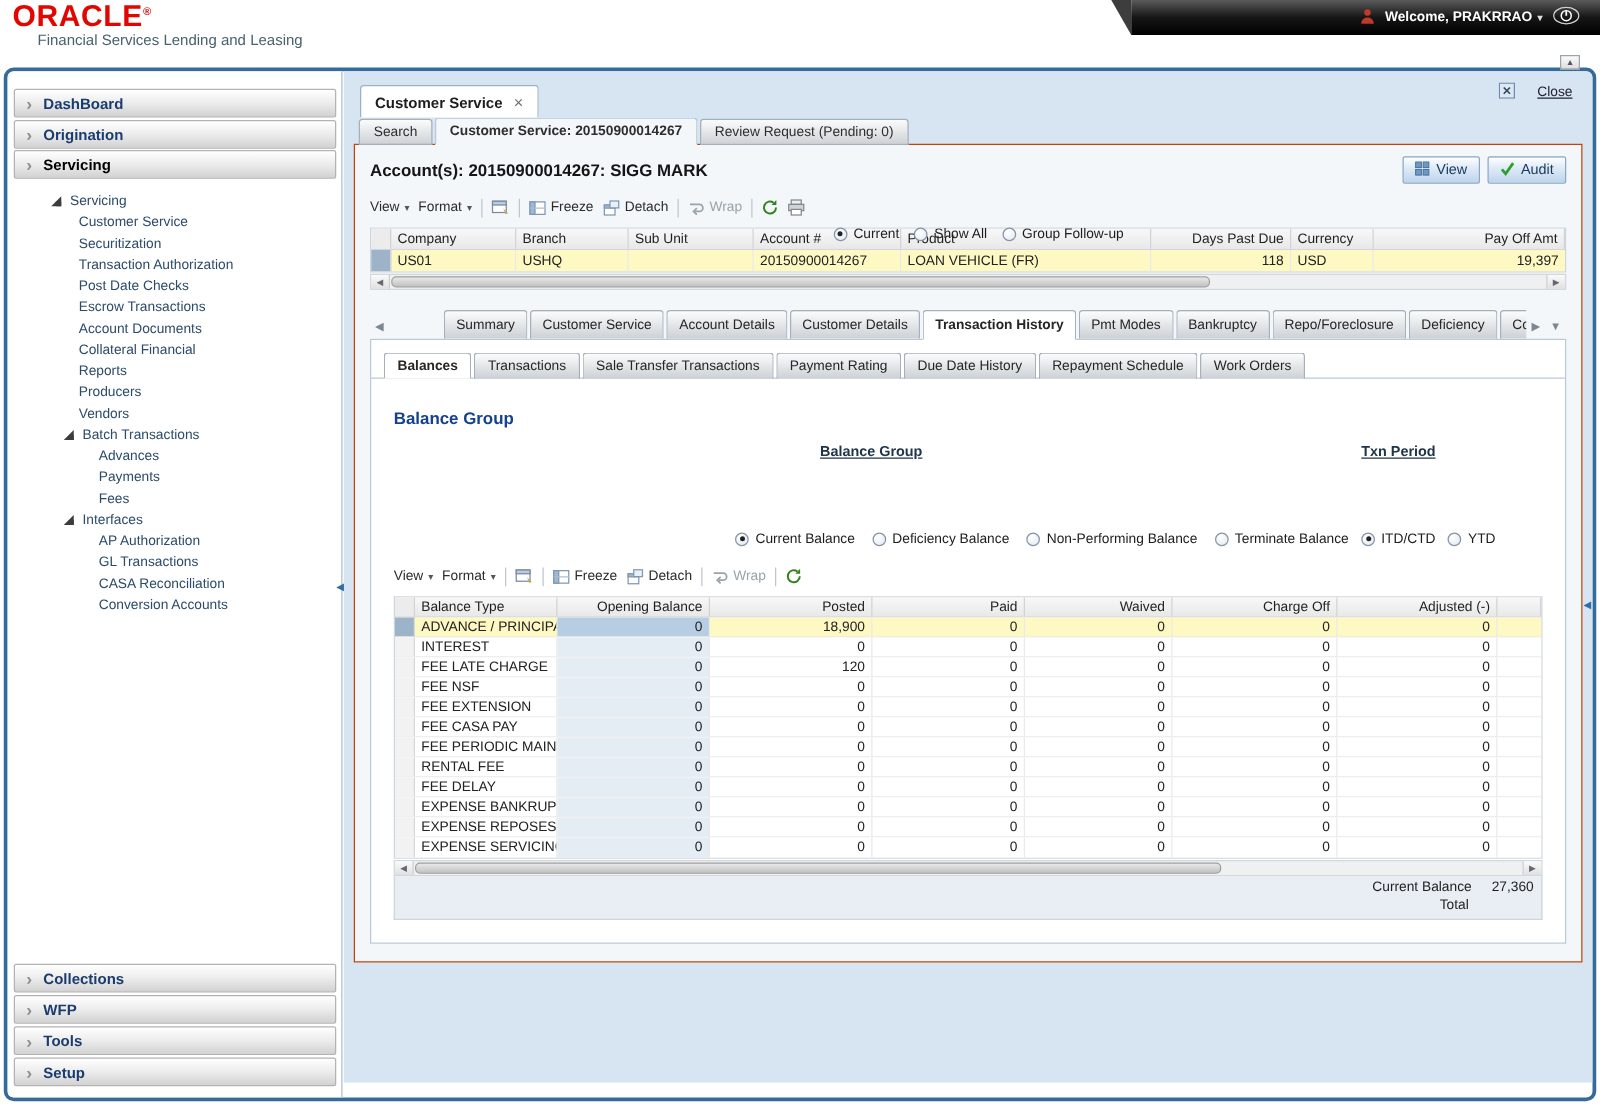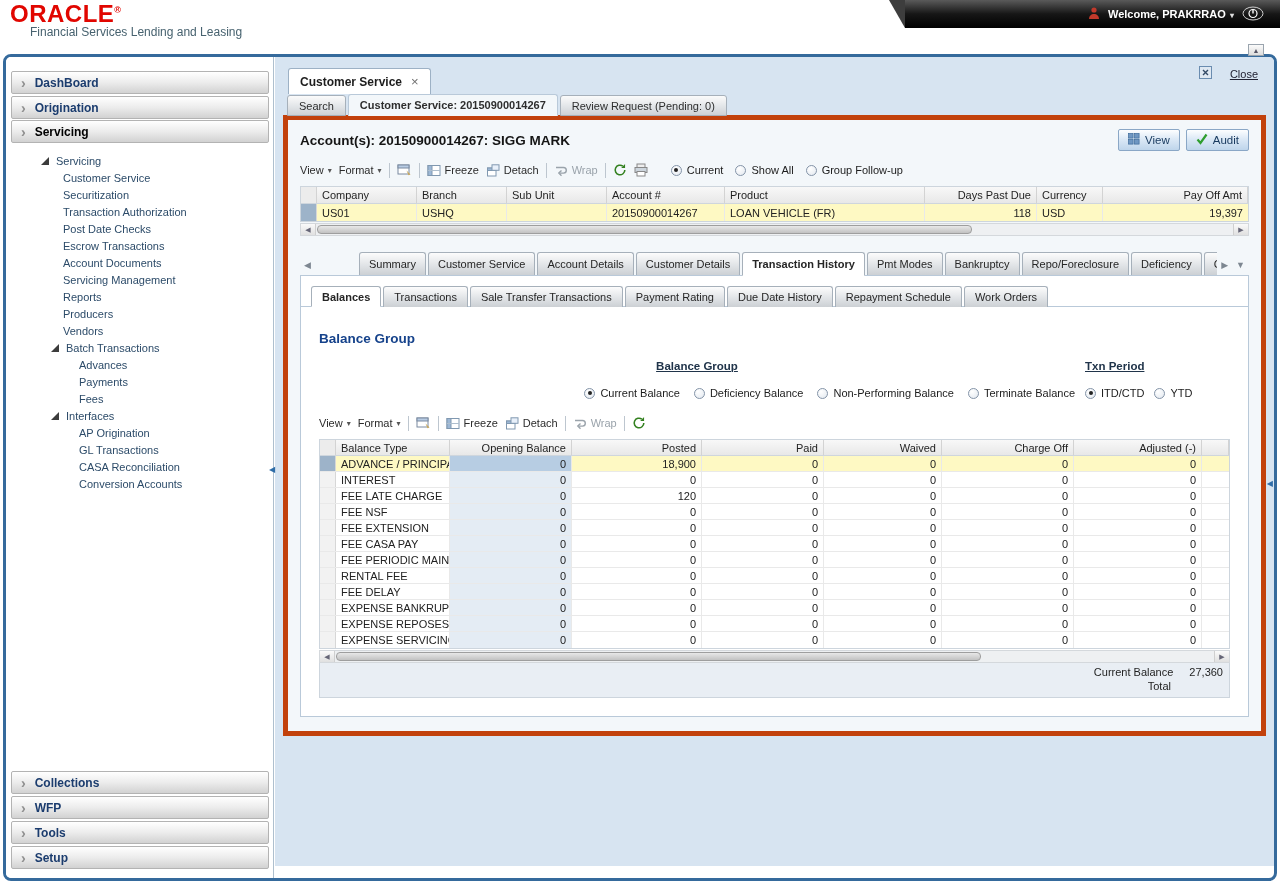--- a/index.html
+++ b/index.html
@@ -38,34 +38,34 @@
 .content{position:absolute;left:269px;top:0;right:0;bottom:12px;background:#d7e4f1;}
 .win-tab-row{position:relative;height:37px;padding:11px 12px 0 13px;}
 .win-tab{display:inline-flex;align-items:center;gap:9px;height:26px;background:#fff;border:1px solid #9db1c5;border-bottom:none;border-radius:3px 3px 0 0;padding:0 11px;font-size:12px;font-weight:bold;color:#1d1d1d;cursor:pointer;}
 .tab-x{color:#6f6f6f;font-weight:normal;font-size:13px;}
 .close-link{position:absolute;right:16px;top:9px;display:flex;align-items:center;gap:18px;cursor:pointer;}
 .close-link span{text-decoration:underline;color:#223;}
 .subtab-row{display:flex;gap:2px;height:22px;padding-left:12px;position:relative;z-index:2;margin-bottom:-1px;}
 .subtab{display:flex;align-items:center;height:21px;margin-top:1px;background:linear-gradient(180deg,#fbfbfb,#e2e5e8 55%,#ced2d6);border:1px solid #a6b0ba;border-radius:3px 3px 0 0;padding:0 11px;color:#2e2e2e;cursor:pointer;}
 .subtab.state-active{background:#f3f7fa;font-weight:bold;height:22px;margin-top:0;border-color:#b9c9d9;border-bottom:1px solid #f3f7fa;position:relative;z-index:3;}
 
-.account-panel{position:relative;margin:0 8px;background:#f3f7fa;border:5px solid #c2410c;padding:8px 12px 14px;z-index:1;}
+.account-panel{position:relative;margin:0 8px;background:#f3f7fa;border:1px solid #c2410c;padding:8px 12px 14px;z-index:1;}
 .acct-row{display:flex;align-items:center;justify-content:space-between;height:24px;}
 .acct-title{font-size:13.5px;font-weight:bold;color:#151515;}
 .acct-btns{display:flex;gap:6px;}
 .btn{display:inline-flex;align-items:center;gap:5px;height:22px;padding:0 9px;background:linear-gradient(180deg,#fdfeff,#dce9f6 45%,#bed5eb);border:1px solid #8aa7c6;border-radius:2px;font-size:11.5px;color:#17395e;cursor:pointer;font-family:inherit;}
 
 
 .toolbar{display:flex;align-items:center;gap:7px;height:24px;margin-top:6px;color:#2b2b2b;}
 .tb-item{display:inline-flex;align-items:center;gap:4px;cursor:pointer;}
 .dd{font-size:8px;color:#555;}
 .tb-sep{width:1px;height:15px;background:#bdc6cf;}
 .tb-dis{color:#9aa3ab;}
 .radio-group{display:inline-flex;align-items:center;gap:12px;margin-left:16px;}
-.radio-opt{display:inline-flex;align-items:center;gap:5px;cursor:pointer;color:#1c1c1c;}
+.radio-opt{display:inline-flex;align-items:center;gap:5px;cursor:pointer;color:#1c1c1c;margin-top:42px;}
 .radio{width:11px;height:11px;border-radius:50%;border:1px solid #8494a8;background:radial-gradient(circle at 35% 30%,#fff,#e2e8ef);position:relative;flex:0 0 auto;}
 .state-selected .radio::after{content:"";position:absolute;left:2.5px;top:2.5px;width:4px;height:4px;border-radius:50%;background:#222;}
 
 
 .grid{background:#fff;border:1px solid #cdd5dd;margin-top:4px;}
 .grid-head{display:flex;height:17px;background:linear-gradient(180deg,#f8f8f8,#e8e8e8);border-bottom:1px solid #cfd6dd;color:#1f1f1f;}
 .grid-head .cell{border-right:1px solid #d3d3d3;}
 .grid-row{display:flex;height:17px;border-bottom:1px solid #e9e9e9;background:#fff;cursor:pointer;}
 .grid-row:last-child{border-bottom:none;}
 .grid-row.state-selected{background:#fef9c3;}
@@ -196,21 +196,21 @@
           <span class="tree-label">Escrow Transactions</span>
         </div>
 
         <div class="tree-item lvl-1 kind-leaf">
 
           <span class="tree-label">Account Documents</span>
         </div>
 
         <div class="tree-item lvl-1 kind-leaf">
 
-          <span class="tree-label">Servicing Management</span>
+          <span class="tree-label">Collateral Financial</span>
         </div>
 
         <div class="tree-item lvl-1 kind-leaf">
 
           <span class="tree-label">Reports</span>
         </div>
 
         <div class="tree-item lvl-1 kind-leaf">
 
           <span class="tree-label">Producers</span>
@@ -241,21 +241,21 @@
           <span class="tree-label">Fees</span>
         </div>
 
         <div class="tree-item lvl-1 kind-node">
           <span class="node-tri"></span>
           <span class="tree-label">Interfaces</span>
         </div>
 
         <div class="tree-item lvl-2 kind-leaf">
 
-          <span class="tree-label">AP Origination</span>
+          <span class="tree-label">AP Authorization</span>
         </div>
 
         <div class="tree-item lvl-2 kind-leaf">
 
           <span class="tree-label">GL Transactions</span>
         </div>
 
         <div class="tree-item lvl-2 kind-leaf">
 
           <span class="tree-label">CASA Reconciliation</span>

